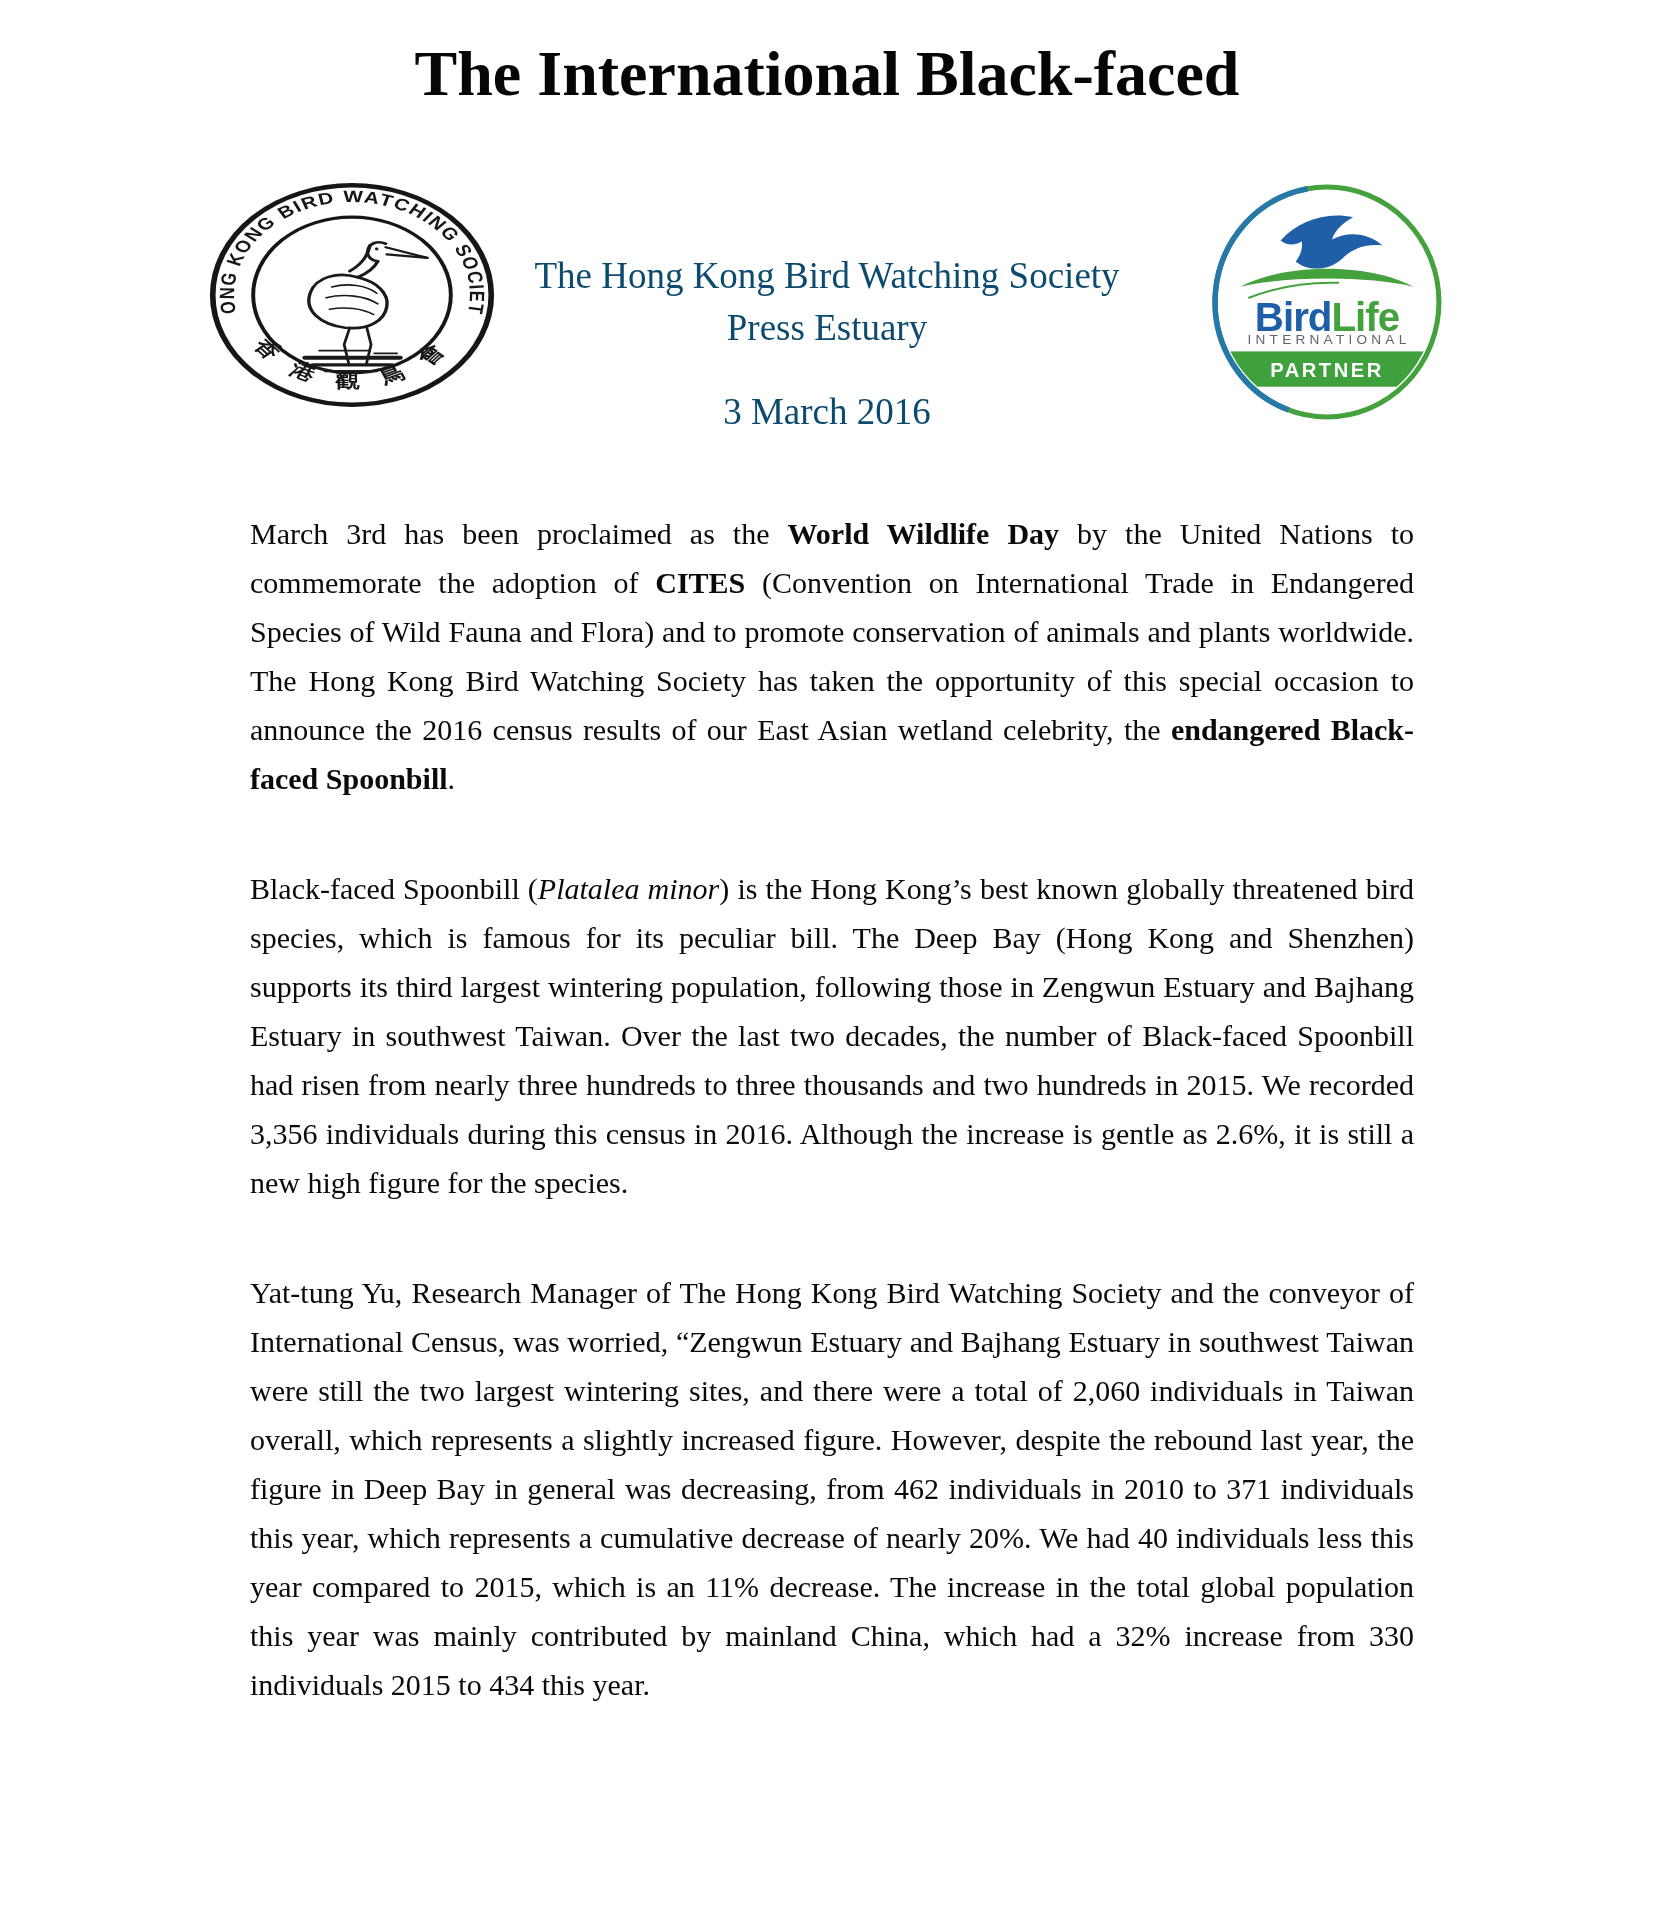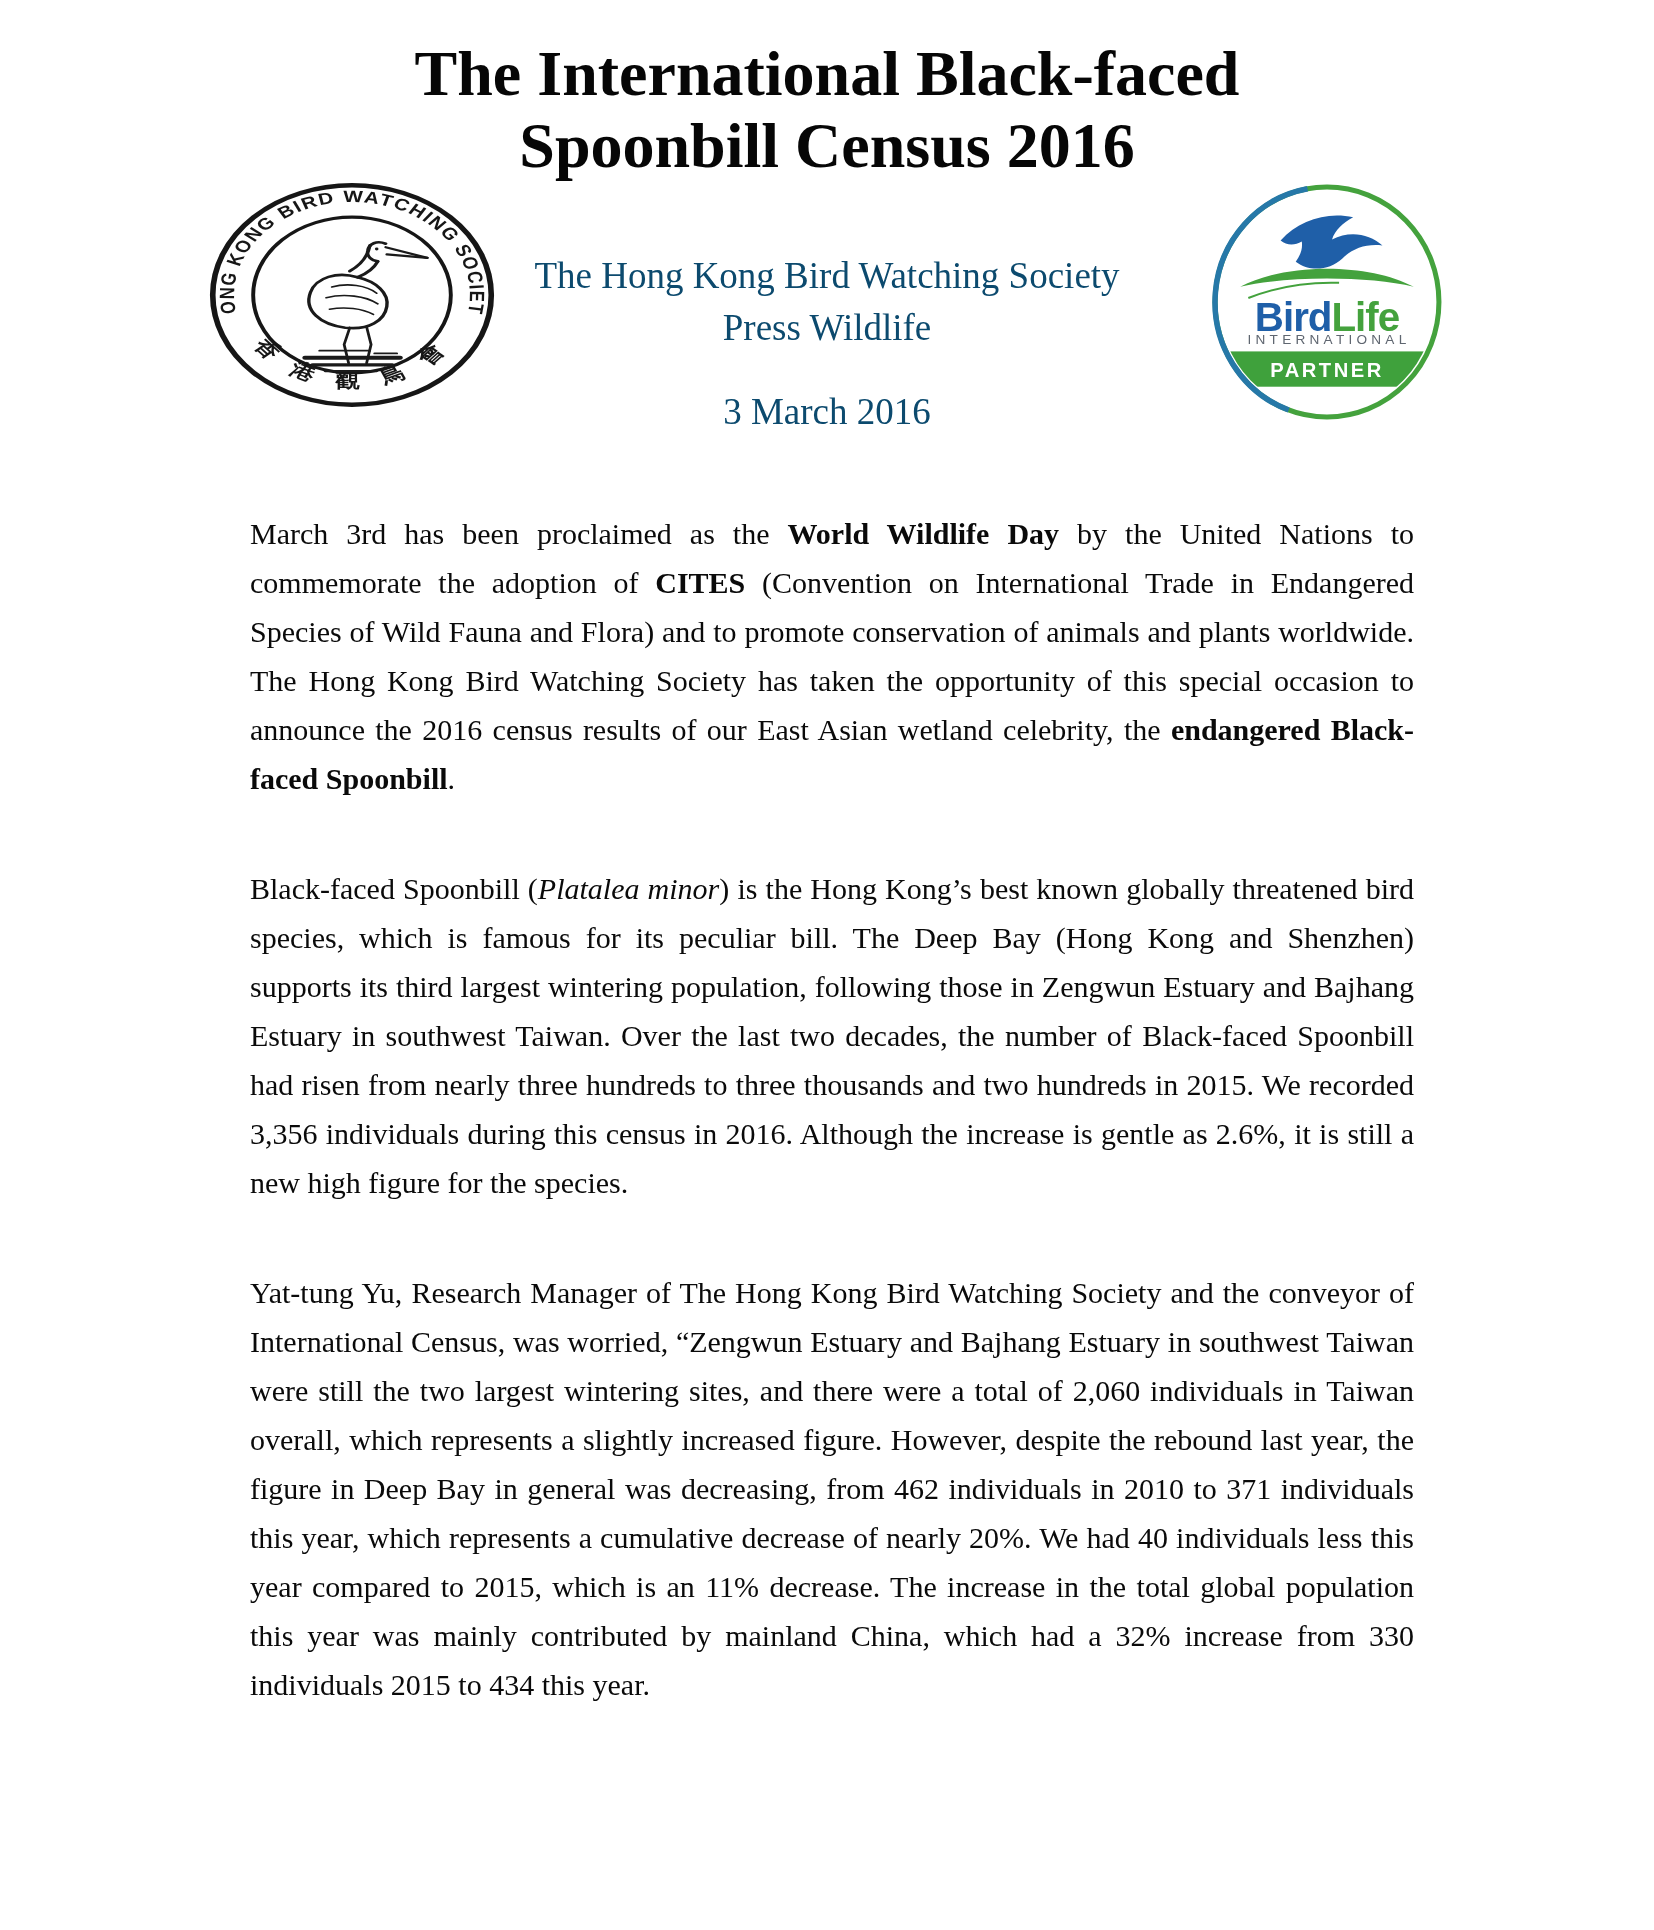--- a/index.html
+++ b/index.html
@@ -53,21 +53,20 @@
   .bodytext .b { font-weight: 700; }
   .bodytext .i { font-style: italic; }
 </style>
 </head>
 <body>
 
 <div class="page">
 
   <h1 class="title">
     <span class="title-line">The International Black-faced</span>
-    <span class="title-line">Spoonbill Census 2016</span>
   </h1>
 
   <svg class="hkbws-logo" width="292" height="230" viewBox="0 0 260 260" preserveAspectRatio="none" aria-hidden="true">
     <circle cx="130" cy="130" r="124" fill="#ffffff" stroke="#161616" stroke-width="5"></circle>
     <circle cx="130" cy="130" r="88" fill="none" stroke="#161616" stroke-width="3.5"></circle>
     <defs>
       <path id="hkbws-arc-top" d="M26.6,148.2 A105,105 0 1 1 233.4,148.2" fill="none"></path>
       <path id="hkbws-arc-bottom" d="M45.9,191.1 A104,104 0 0 0 214.1,191.1" fill="none"></path>
     </defs>
     <text font-family="Liberation Sans, sans-serif" font-size="18.5" font-weight="600" letter-spacing="1.4" fill="#161616" text-anchor="middle">
@@ -92,21 +91,21 @@
       <path d="M101,193 L146,193" stroke-width="2"></path>
       <path d="M150,196 L170,196" stroke-width="2"></path>
       <path d="M88,201 L173,201" stroke-width="4.5"></path>
       <path d="M95,209 L166,209" stroke-width="3.5"></path>
       <path d="M106,216 L152,216" stroke-width="2.5"></path>
     </g>
   </svg>
 
   <div class="header-center">
     <div>The Hong Kong Bird Watching Society</div>
-    <div>Press Wildlife</div>
+    <div>Press Estuary</div>
     <div class="date">3 March 2016</div>
   </div>
 
   <svg class="birdlife-logo" width="234" height="240" viewBox="0 0 232 238" aria-hidden="true">
     <defs>
       <clipPath id="bl-clip">
           <ellipse cx="116" cy="119" rx="107" ry="110"></ellipse>
         </clipPath>
     </defs>
     <ellipse cx="116" cy="119" rx="111" ry="114" fill="#ffffff" stroke-width="5" stroke="#44a23d"></ellipse>

